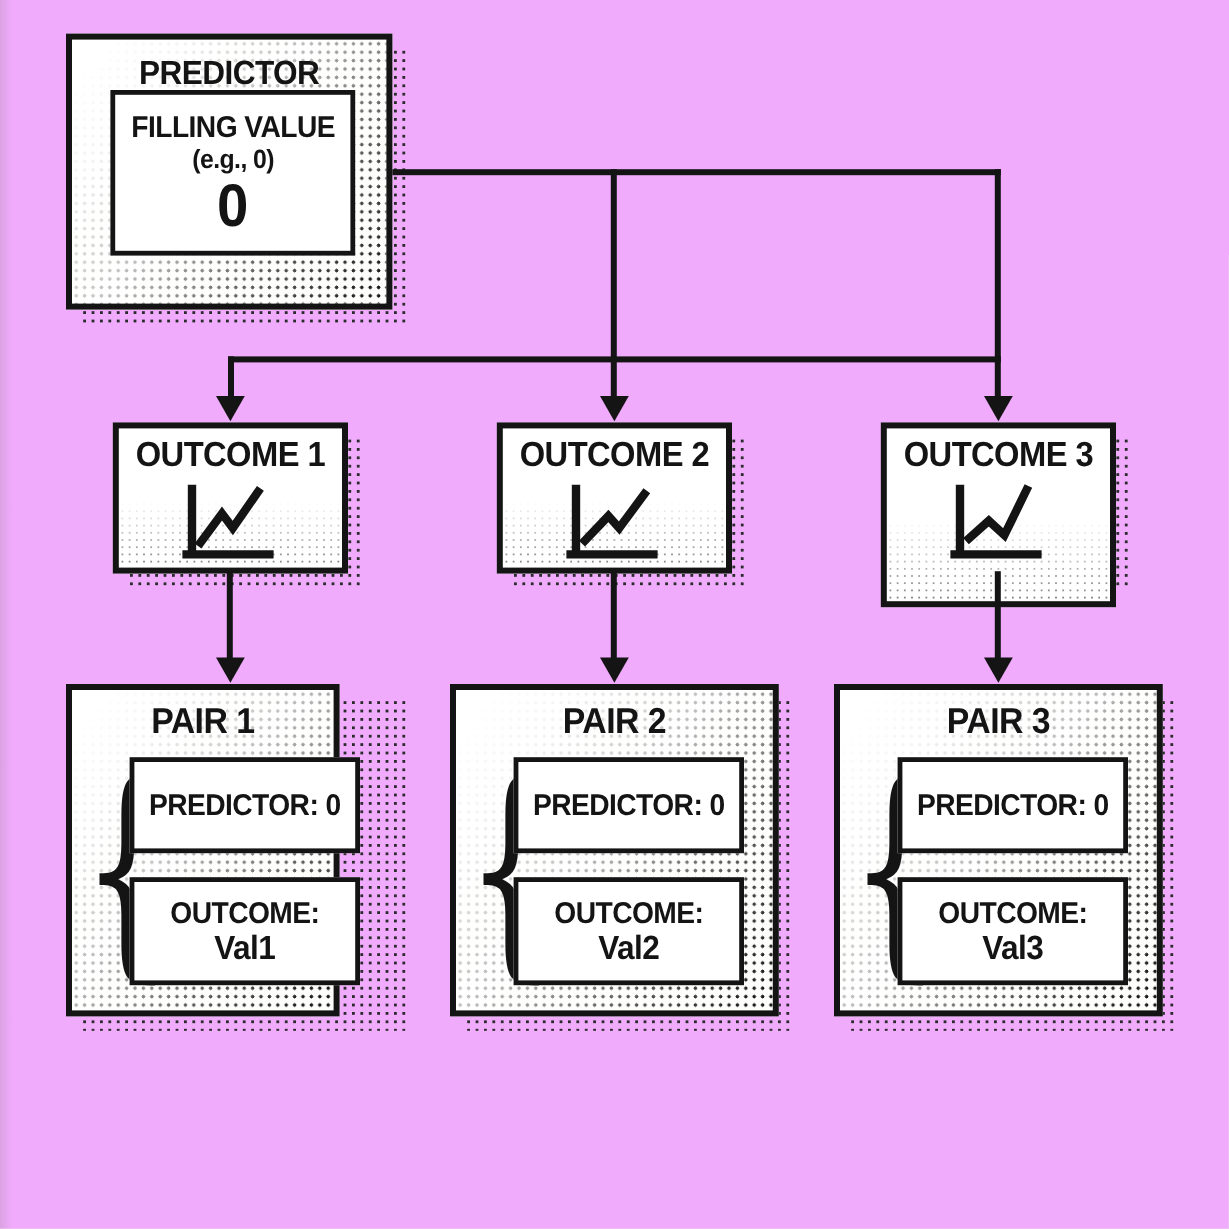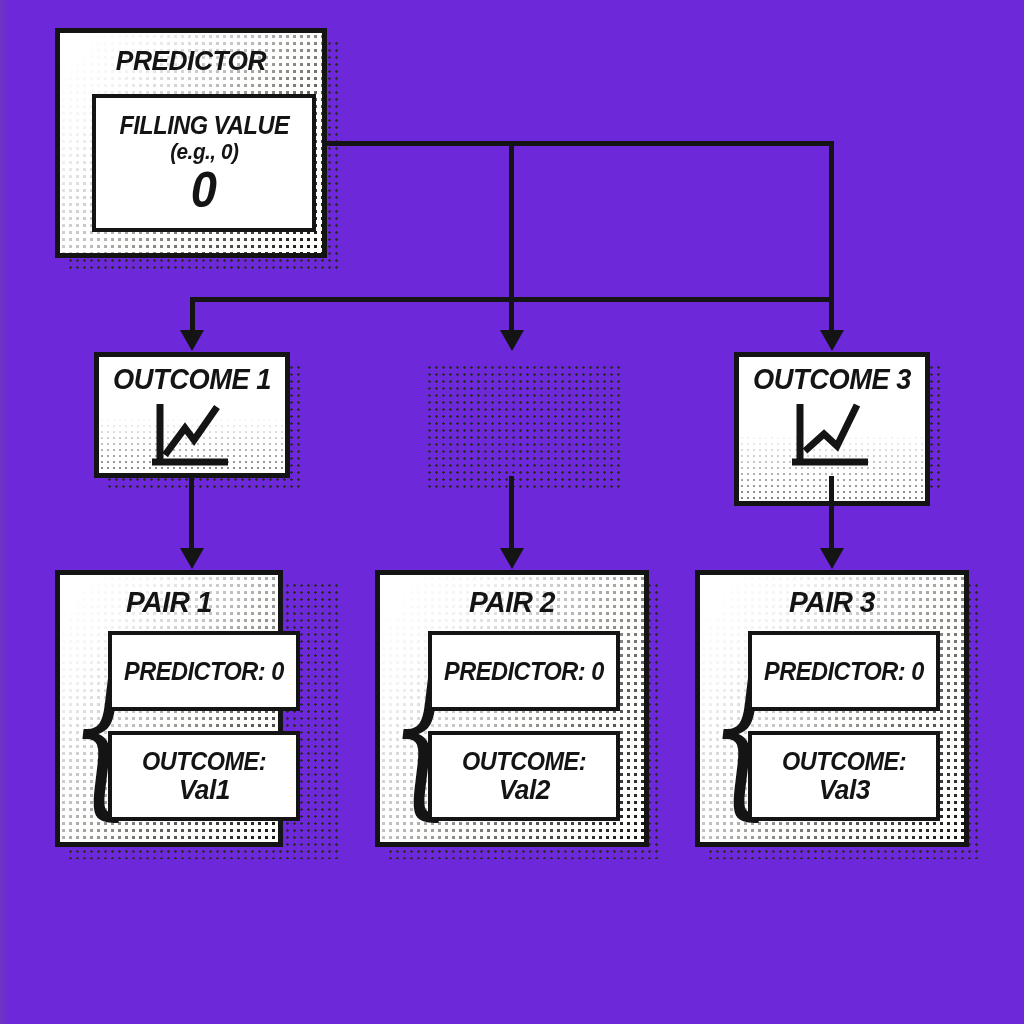--- a/index.html
+++ b/index.html
@@ -1,17 +1,17 @@
 <!DOCTYPE html>
 <html><head>
 <meta charset="utf-8">
 <style>
   html,body{margin:0;padding:0;}
   body{font-family:"Liberation Sans", sans-serif; background:#ece9e0;}
-  .canvas{position:relative;width:1024px;height:1024px;background:#6d28d9;overflow:hidden;font-style:italic;}
+  .canvas{position:relative;width:1024px;height:1024px;background:#f0abfc;overflow:hidden;}
   .canvas::before{content:"";position:absolute;left:0;top:0;width:10px;height:100%;
     background:linear-gradient(to right, rgba(120,115,100,.18), rgba(120,115,100,0));}
 
   
   .dot-shadow{position:absolute;
     background-image:radial-gradient(circle,#2a2a2a 26%,transparent 29%);
     background-size:7px 7px;}
   .ht-box{position:absolute;border:5px solid #141414;box-sizing:border-box;
     background-color:#fdfdfb;
     background-image:
@@ -50,21 +50,21 @@
   svg.chart path{stroke:#141414;stroke-width:7;fill:none;}
 </style>
 </head>
 <body>
 
 <div class="canvas">
 
   <div class="dot-shadow" style="left:67px;top:40px;width:272px;height:230px;"></div>
   <div class="ht-box" style="left:55px;top:28px;width:272px;height:230px;">
     <div class="hd" style="text-align:center;font-size:28px;margin-top:12px;">PREDICTOR</div>
-    <div class="white-box" style="left:32px;top:61px;width:224px;height:138px;">
+    <div class="white-box" style="left:32px;top:42px;width:204px;height:138px;">
       <div class="hd" style="font-size:25px;line-height:27px;">FILLING VALUE</div>
       <div class="hd" style="font-size:22px;line-height:26px;">(e.g., 0)</div>
       <div class="hd" style="font-size:50px;line-height:50px;">0</div>
     </div>
   </div>
 
   <div class="line" style="left:327px;top:141px;width:507px;height:5px;"></div>
   <div class="line" style="left:509px;top:141px;width:5px;height:190px;"></div>
   <div class="line" style="left:829px;top:141px;width:5px;height:190px;"></div>
   <div class="line" style="left:190px;top:297px;width:644px;height:5px;"></div>
@@ -76,20 +76,27 @@
   <div class="dot-shadow" style="left:106px;top:364px;width:196px;height:126px;"></div>
   <div class="ht-bottom" style="left:94px;top:352px;width:196px;height:126px;">
     <div class="hd" style="text-align:center;font-size:29px;margin-top:6px;">OUTCOME 1</div>
     <svg class="chart" width="104" height="74" viewBox="0 0 104 74">
       <path d="M20 6 V64 M12 64 H88"></path>
       <path d="M25 57 L45 30 L54 42 L77 9"></path>
     </svg>
   </div>
 
   <div class="dot-shadow" style="left:426px;top:364px;width:196px;height:126px;"></div>
+  <div class="ht-bottom" style="left:414px;top:352px;width:196px;height:126px;">
+    <div class="hd" style="text-align:center;font-size:29px;margin-top:6px;">OUTCOME 2</div>
+    <svg class="chart" width="104" height="74" viewBox="0 0 104 74">
+      <path d="M20 6 V64 M12 64 H88"></path>
+      <path d="M25 55 L47 32 L56 42 L79 11"></path>
+    </svg>
+  </div>
 
   <div class="dot-shadow" style="left:746px;top:364px;width:196px;height:126px;"></div>
   <div class="ht-bottom" style="left:734px;top:352px;width:196px;height:154px;">
     <div class="hd" style="text-align:center;font-size:29px;margin-top:6px;">OUTCOME 3</div>
     <svg class="chart" width="104" height="74" viewBox="0 0 104 74">
       <path d="M20 6 V64 M12 64 H88"></path>
       <path d="M25 53 L44 36 L57 48 L77 7"></path>
     </svg>
   </div>
 

